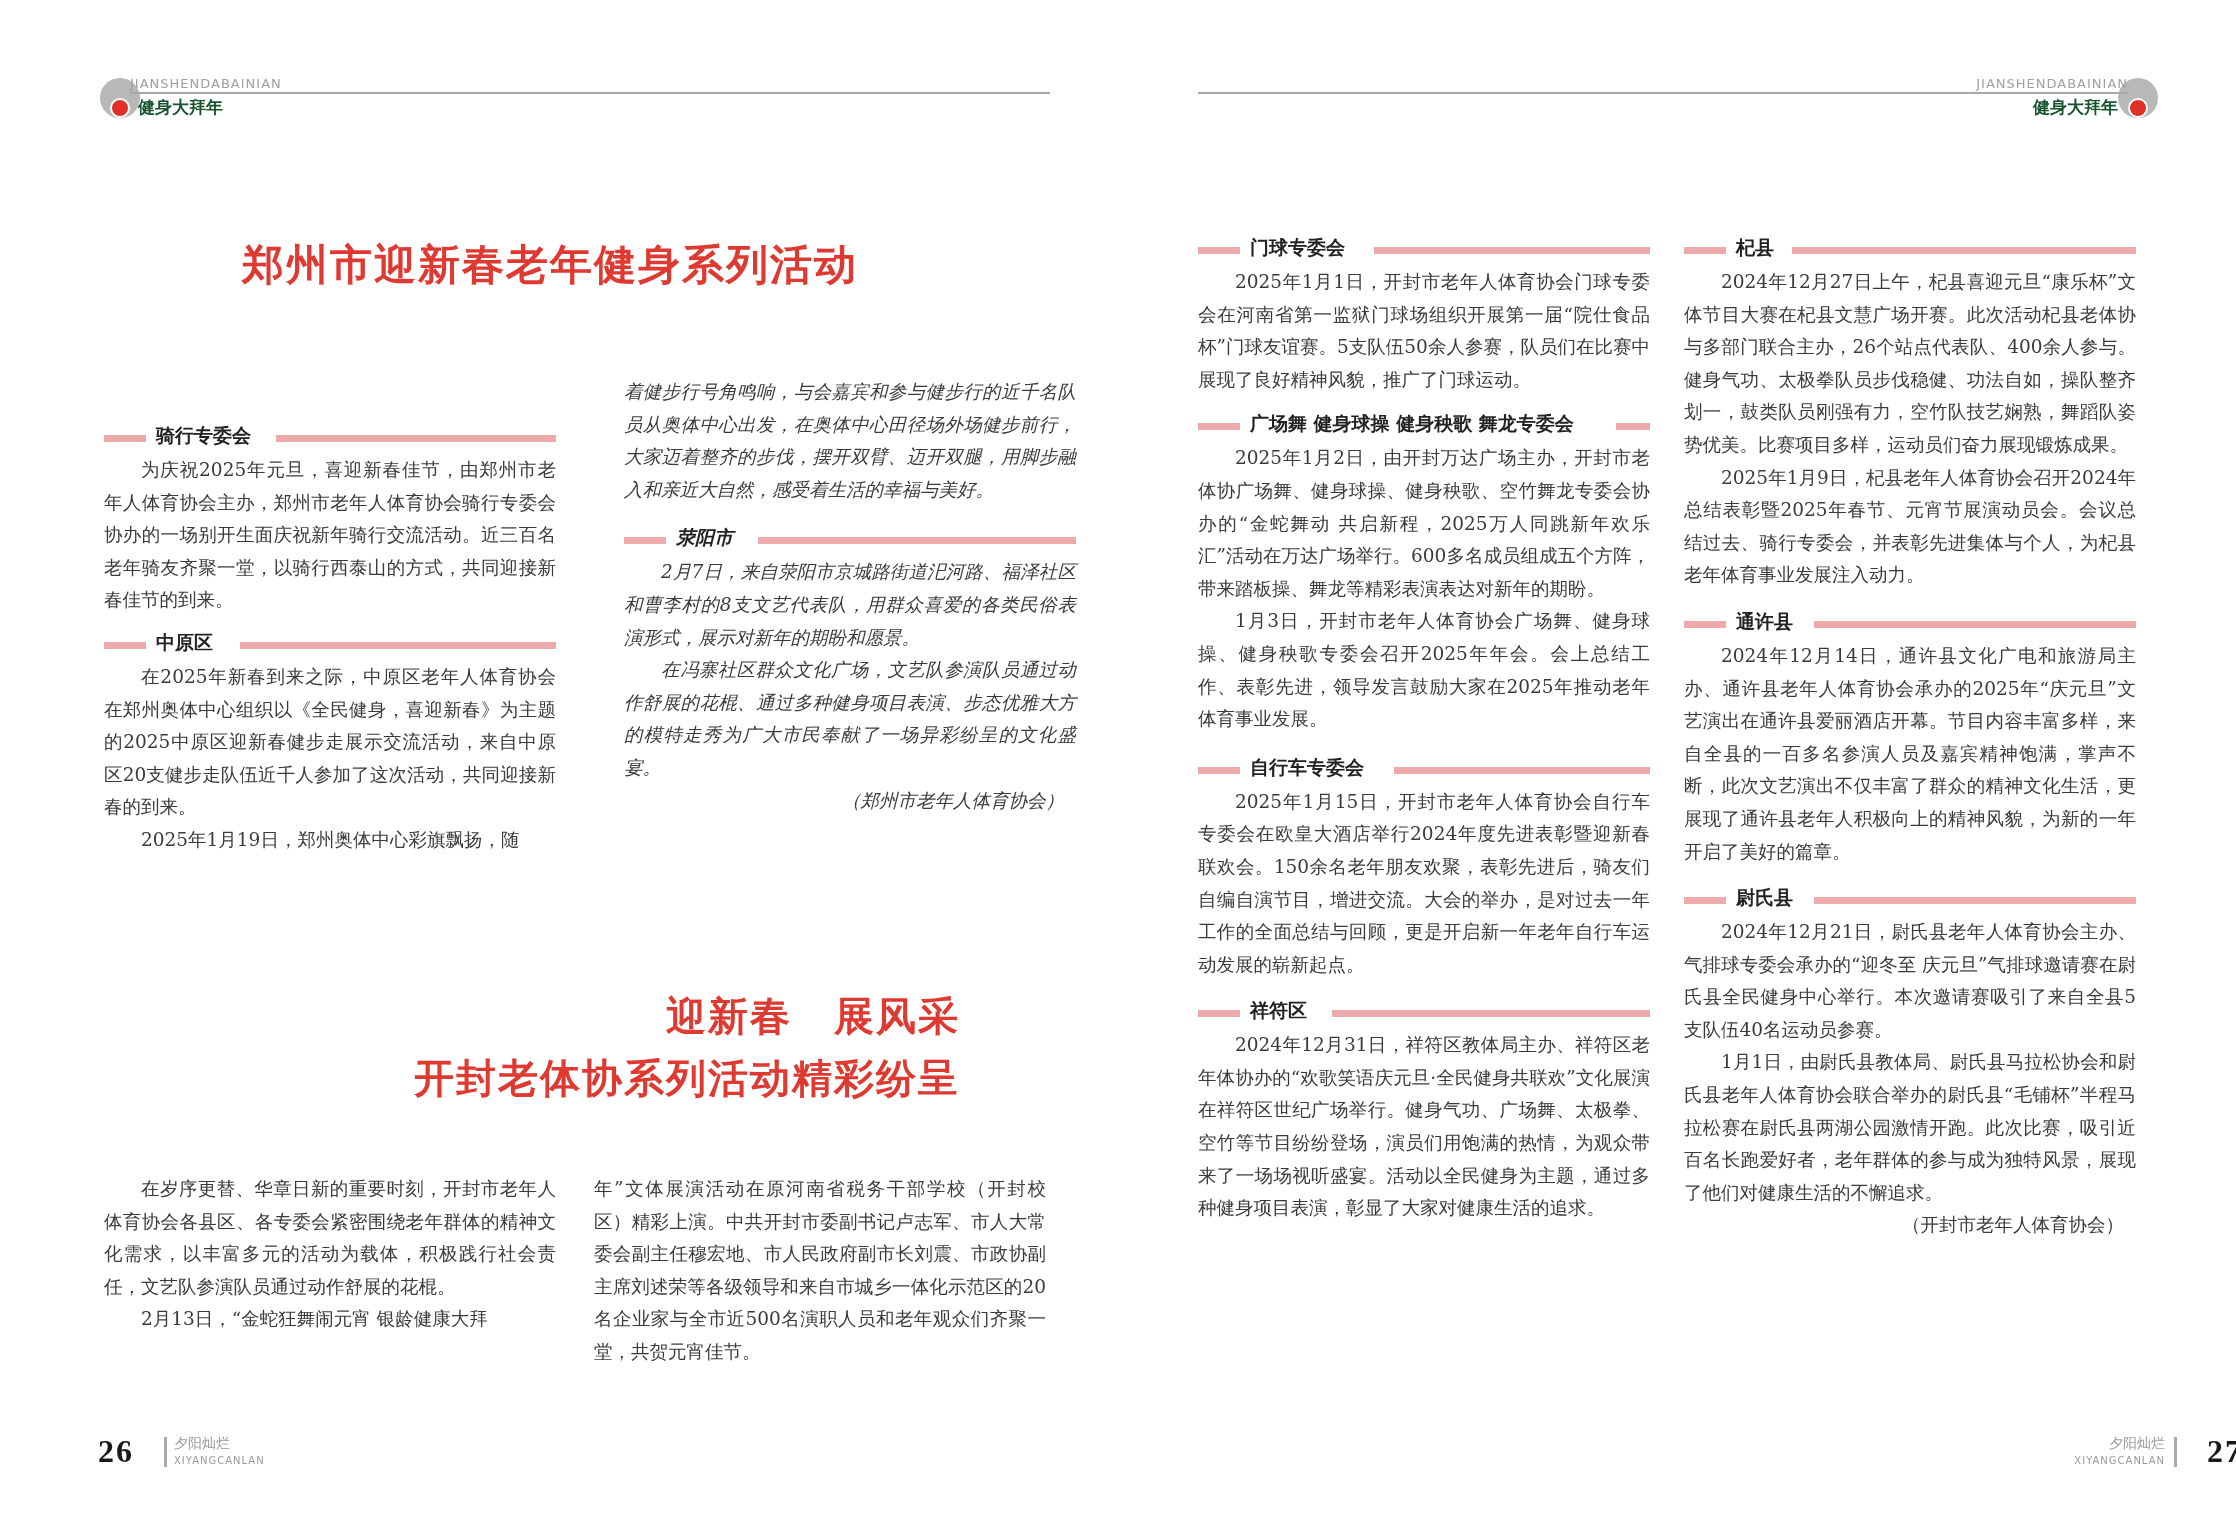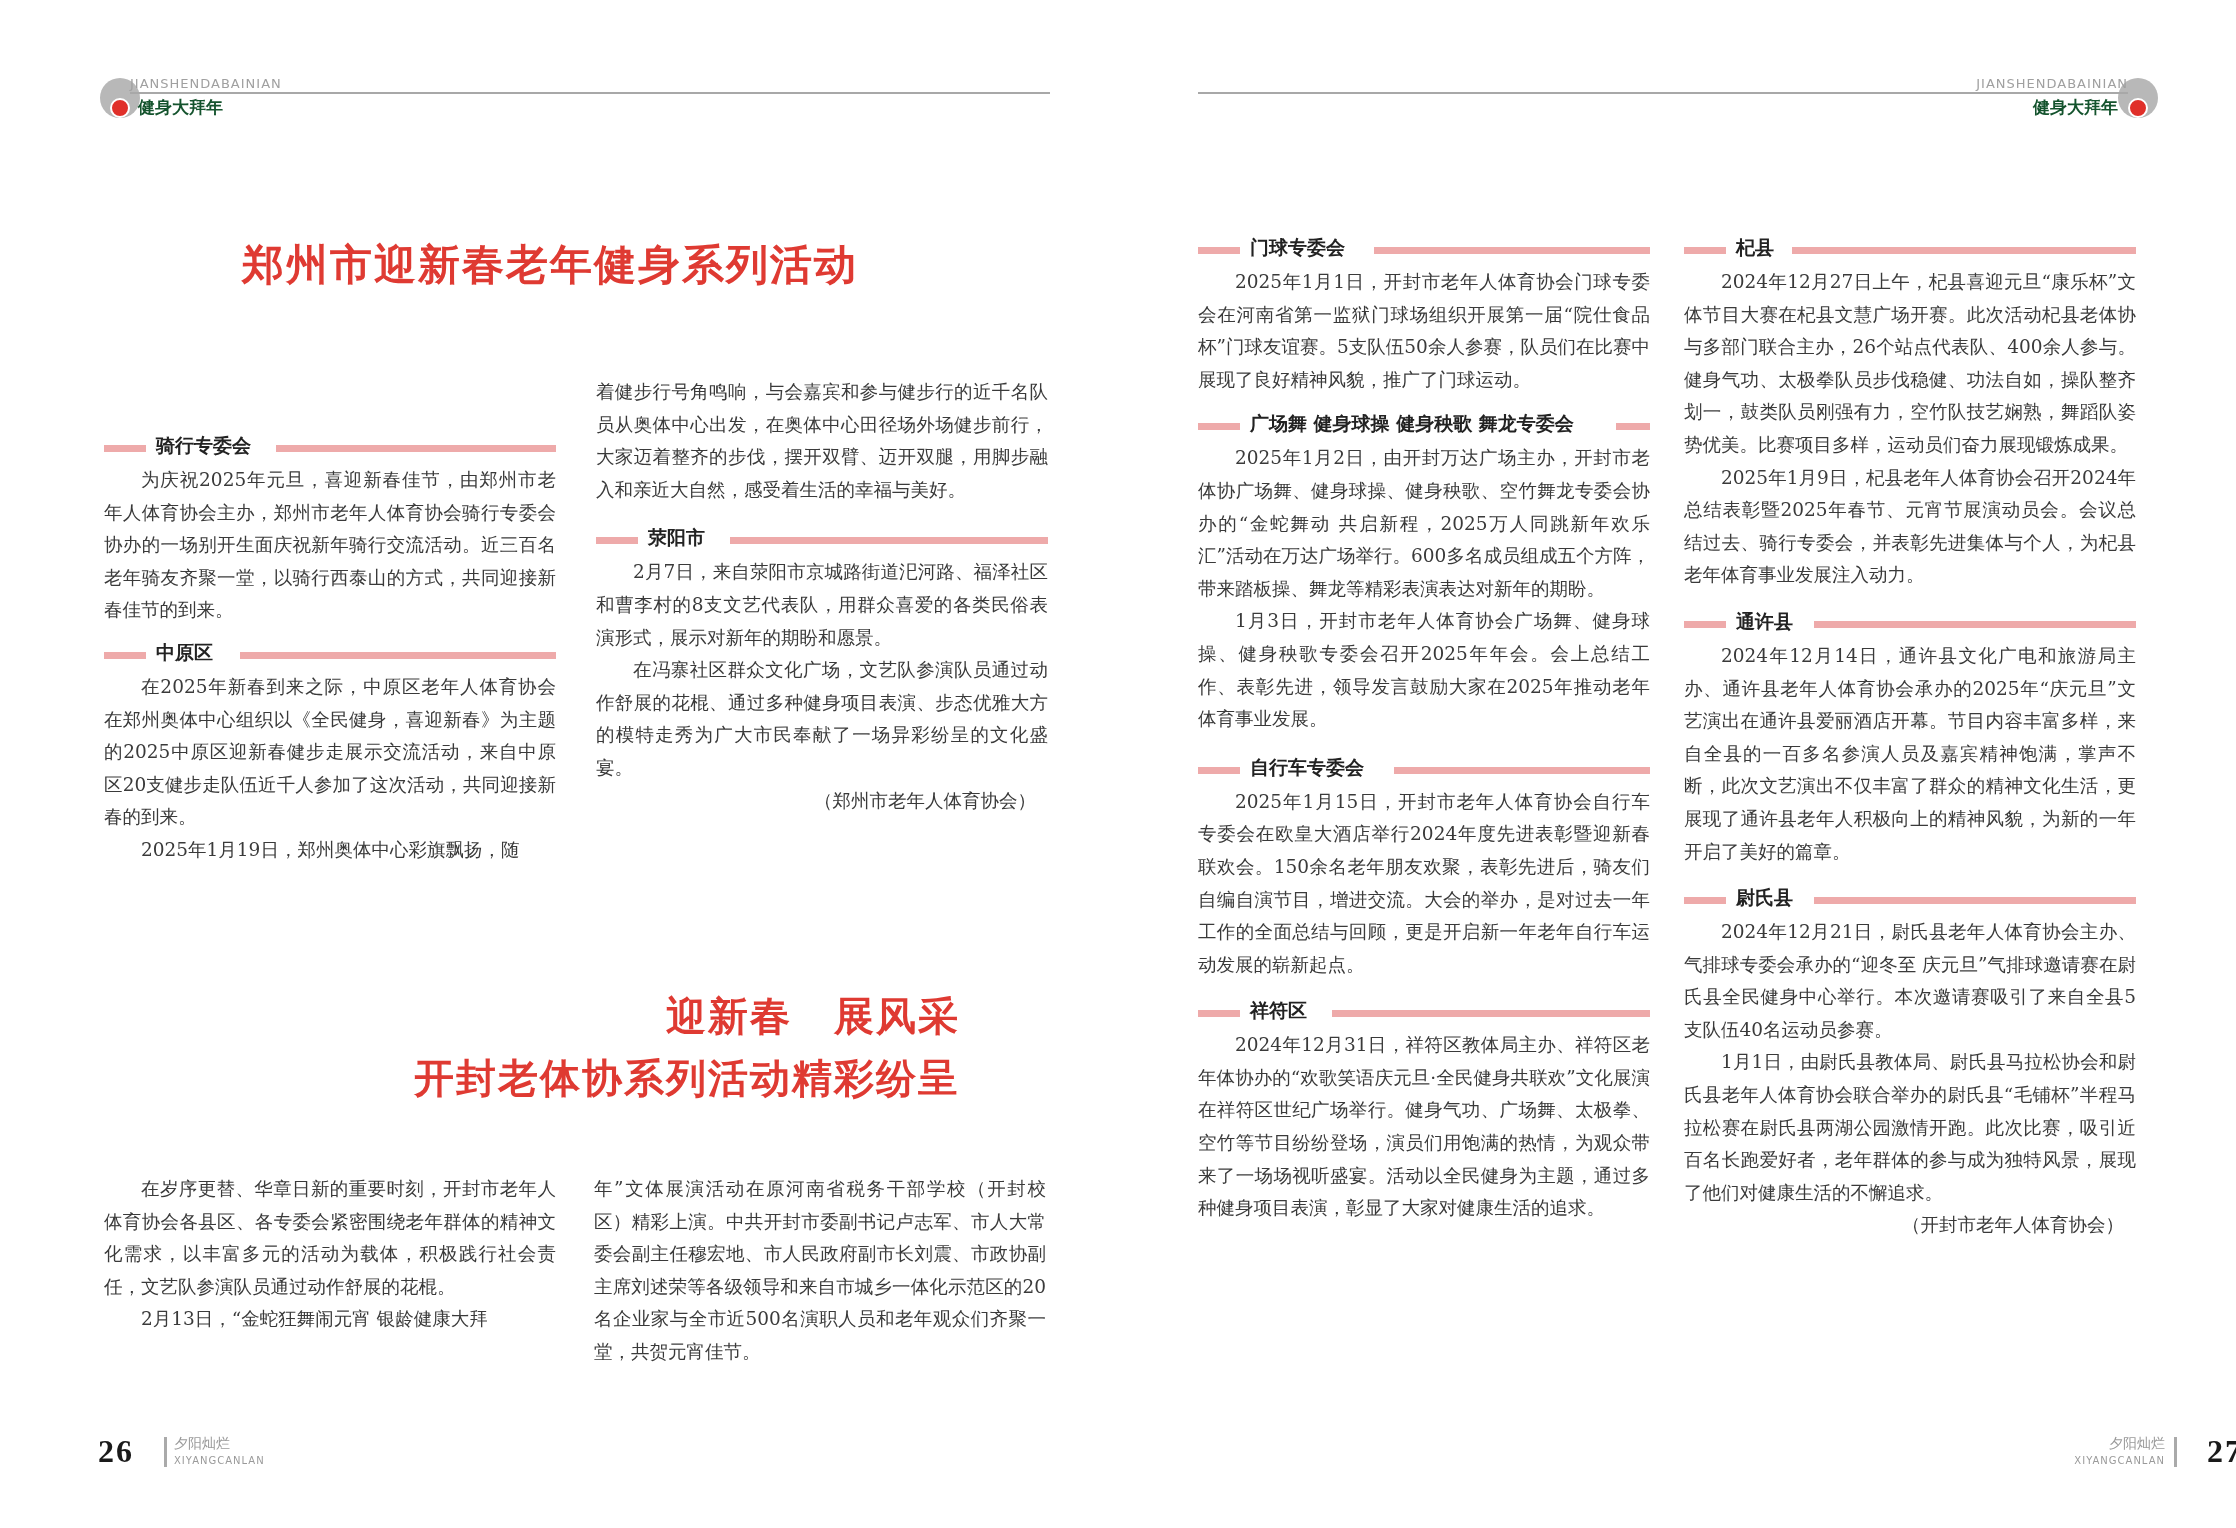--- a/index.html
+++ b/index.html
@@ -74,37 +74,37 @@
   <div class="run-header">
     <div class="gray-disc"></div>
     <div class="red-disc"></div>
     <div class="latin">JIANSHENDABAINIAN</div>
     <div class="rule"></div>
     <div class="cn">健身大拜年</div>
   </div>
 
   <h1 class="title title-1">郑州市迎新春老年健身系列活动</h1>
 
-  <div class="col" style="left:104px; top:420px;">
+  <div class="col" style="left:104px; top:410px;">
     <div class="sec-head">
       <div class="bar-l"></div>
       <div class="bar-r" style="left:172px;"></div>
       <div class="label">骑行专委会</div>
     </div>
     <p>为庆祝2025年元旦，喜迎新春佳节，由郑州市老年人体育协会主办，郑州市老年人体育协会骑行专委会协办的一场别开生面庆祝新年骑行交流活动。近三百名老年骑友齐聚一堂，以骑行西泰山的方式，共同迎接新春佳节的到来。</p>
     <div class="sec-head" style="margin-top:10px;">
       <div class="bar-l"></div>
       <div class="bar-r" style="left:136px;"></div>
       <div class="label">中原区</div>
     </div>
     <p>在2025年新春到来之际，中原区老年人体育协会在郑州奥体中心组织以《全民健身，喜迎新春》为主题的2025中原区迎新春健步走展示交流活动，来自中原区20支健步走队伍近千人参加了这次活动，共同迎接新春的到来。</p>
     <p>2025年1月19日，郑州奥体中心彩旗飘扬，随</p>
   </div>
 
-  <div class="col" style="left:596px; top:376px;">
+  <div class="col" style="left:624px; top:376px;font-style:italic;">
     <p class="cont">着健步行号角鸣响，与会嘉宾和参与健步行的近千名队员从奥体中心出发，在奥体中心田径场外场健步前行，大家迈着整齐的步伐，摆开双臂、迈开双腿，用脚步融入和亲近大自然，感受着生活的幸福与美好。</p>
     <div class="sec-head" style="margin-top:16px;">
       <div class="bar-l"></div>
       <div class="bar-r" style="left:134px;"></div>
       <div class="label">荥阳市</div>
     </div>
     <p>2月7日，来自荥阳市京城路街道汜河路、福泽社区和曹李村的8支文艺代表队，用群众喜爱的各类民俗表演形式，展示对新年的期盼和愿景。</p>
     <p>在冯寨社区群众文化广场，文艺队参演队员通过动作舒展的花棍、通过多种健身项目表演、步态优雅大方的模特走秀为广大市民奉献了一场异彩纷呈的文化盛宴。</p>
     <p class="credit">（郑州市老年人体育协会）</p>
   </div>

